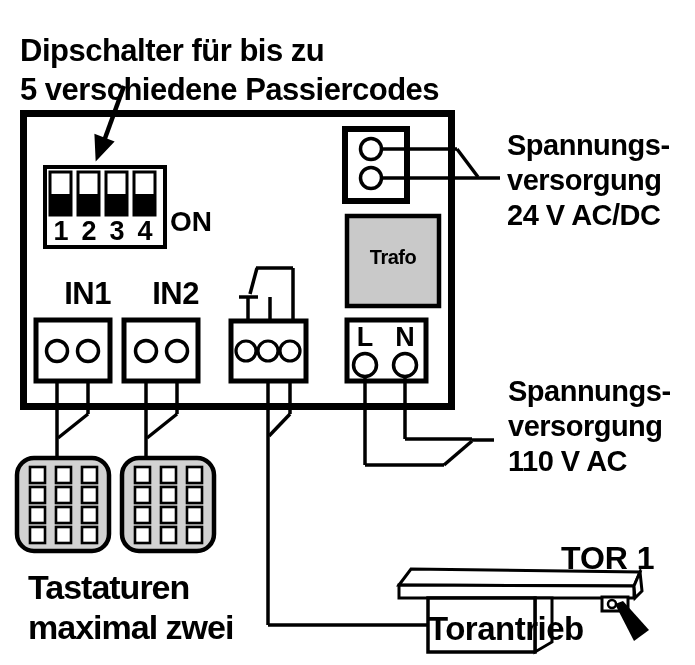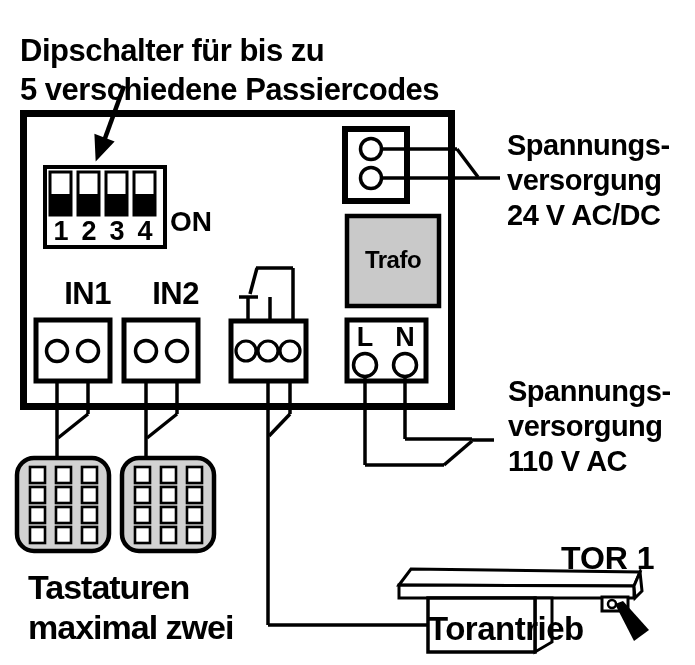--- a/index.html
+++ b/index.html
@@ -12,21 +12,21 @@
     color: #000;
     overflow: hidden;
   }
   #stage svg { position:absolute; left:0; top:0; }
   .t { position:absolute; white-space:nowrap; color:#000; }
   .title   { font-size:31px; font-weight:bold; letter-spacing:-0.5px;margin-top:20px; }
   .on-lbl  { font-size:28px; font-weight:bold; }
   .num     { font-size:27px; font-weight:bold; width:22px; text-align:center; }
   .in-lbl  { font-size:31px; font-weight:bold; width:76px; text-align:right; letter-spacing:-0.5px; }
   .ln-lbl  { font-size:27px; font-weight:bold; width:24px; text-align:center; }
-  .trafo-lbl { font-size:24px; font-weight:bold; width:92px; text-align:center; letter-spacing:-0.5px; }
+  .trafo-lbl { font-size:20px; font-weight:bold; width:92px; text-align:center; letter-spacing:-0.5px; }
   .supline { font-size:29px; font-weight:bold; line-height:35px; letter-spacing:-0.5px; }
   .note    { font-size:34px; font-weight:bold; line-height:40px; letter-spacing:-1px; }
   .tor-lbl { font-size:32px; font-weight:bold; }
   .drive-lbl { font-size:33px; font-weight:700; width:107px; text-align:center; letter-spacing:-0.5px; }
 </style>
 </head>
 <body>
 
 <div id="stage">
 

